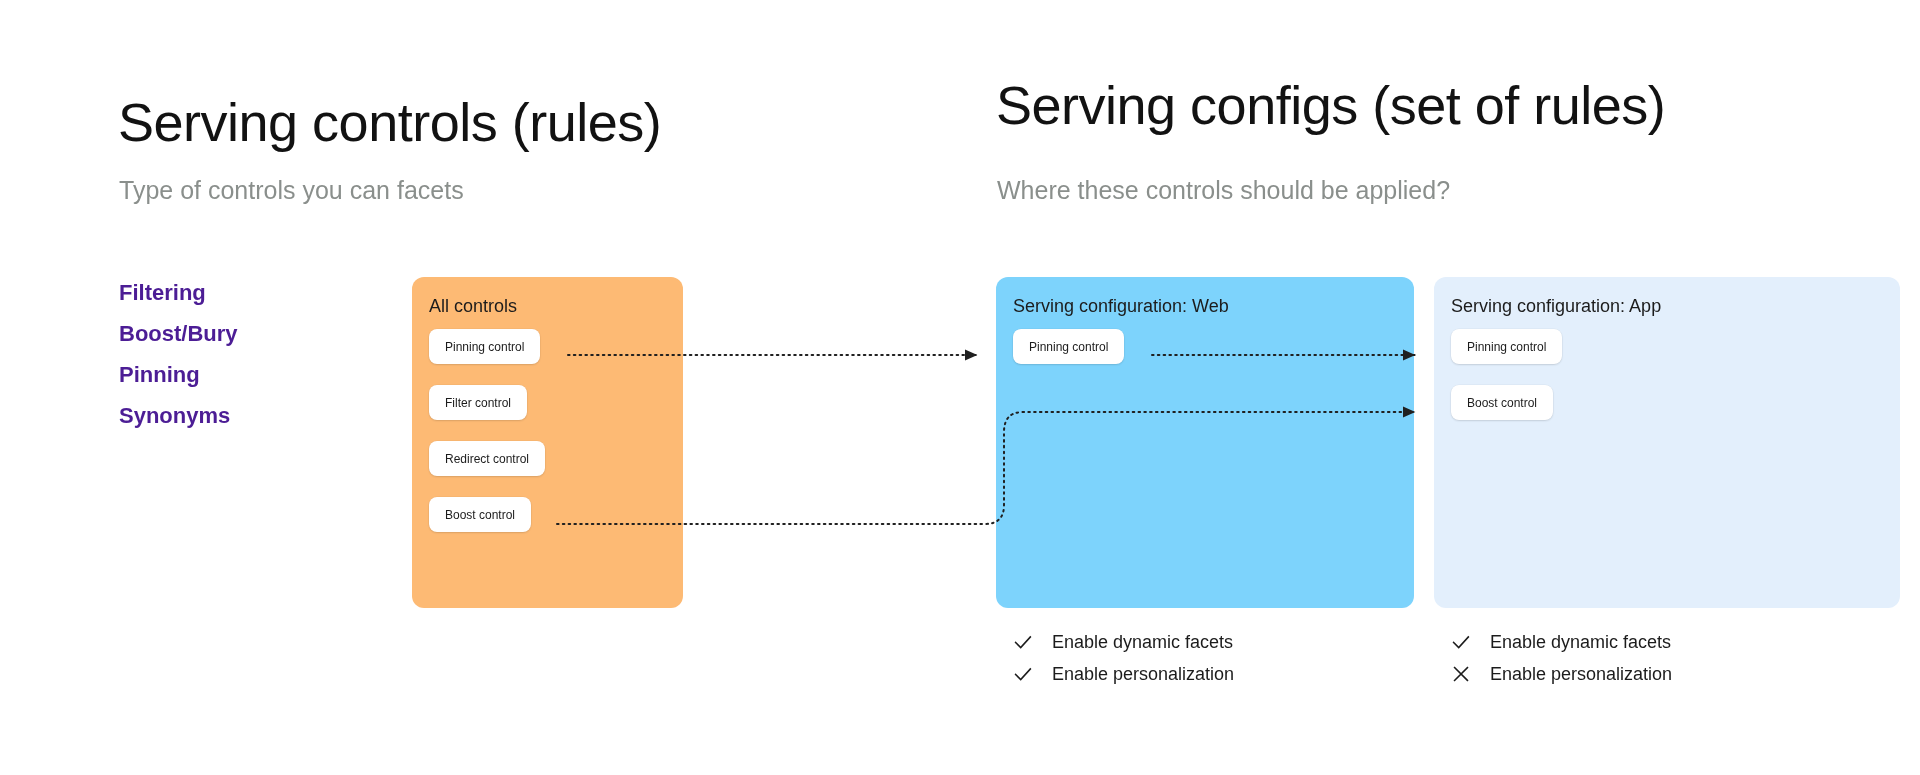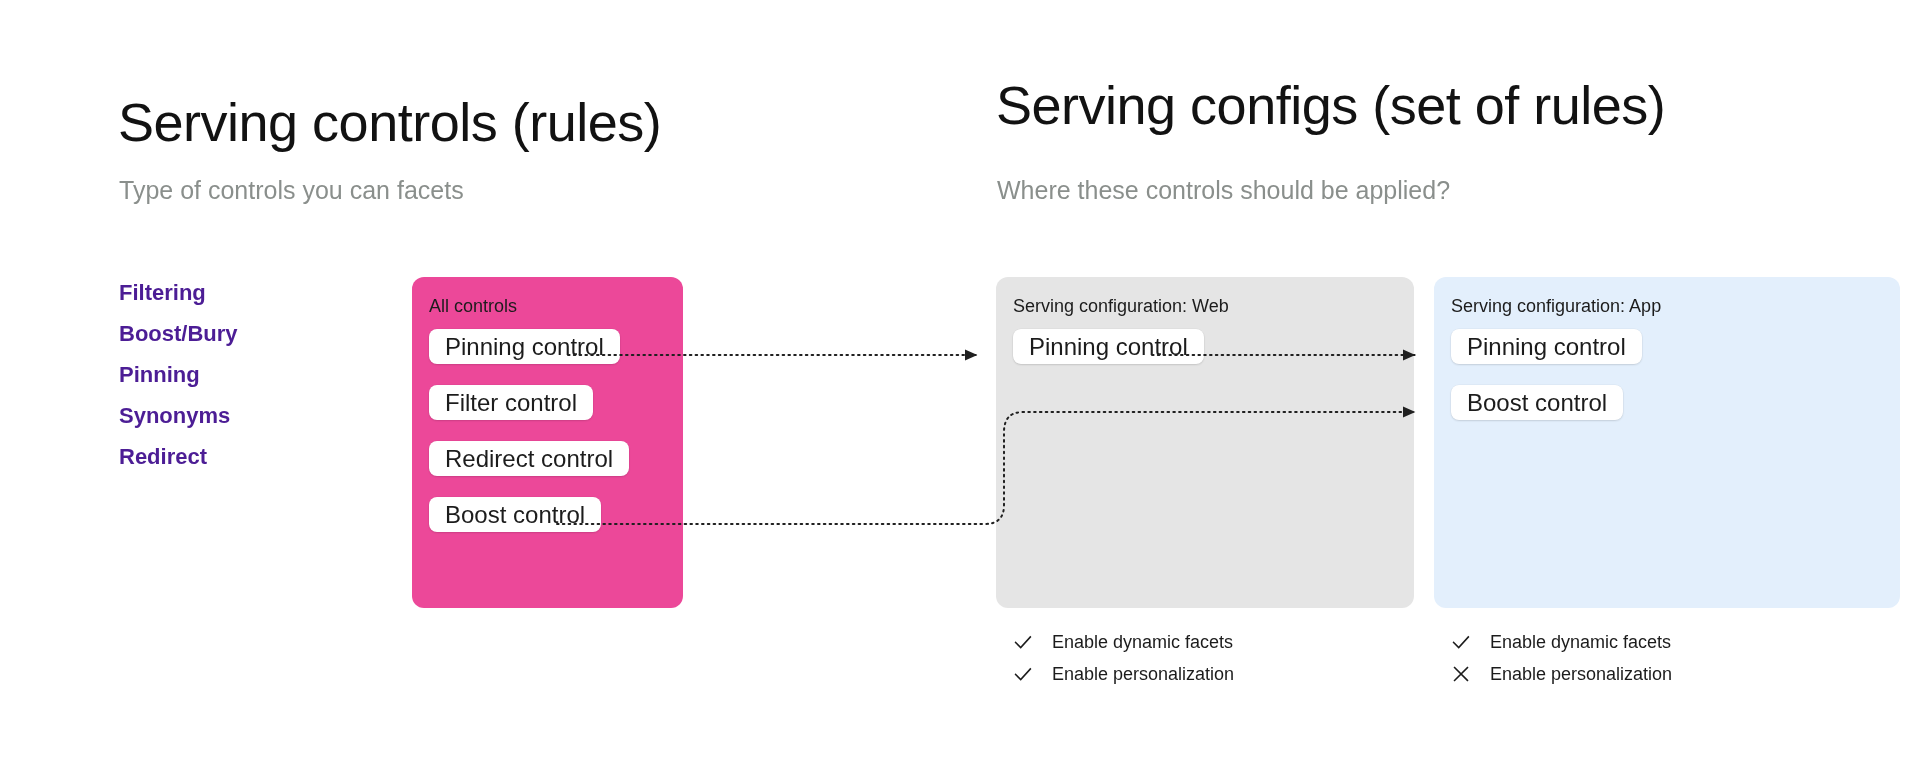--- a/index.html
+++ b/index.html
@@ -64,26 +64,26 @@
   }
 
   
   .panel {
     position: absolute;
     border-radius: 12px;
   }
   #panel-all {
     left: 392px;  top: 277px;
     width: 271px; height: 331px;
-    background: #ec4899;
+    background: #fdba74;
   }
   #panel-web {
     left: 976px;  top: 277px;
     width: 418px; height: 331px;
-    background: #e5e5e5;
+    background: #7dd3fc;
   }
   #panel-app {
     left: 1414px; top: 277px;
     width: 418px; height: 331px;
     background: #e3effc;
     padding-left: 48px;
   }
 
   .panel-title {
     position: absolute;
@@ -100,21 +100,21 @@
     left: 17px;
     top: 52px;
   }
   .chip {
     display: inline-flex;
     align-items: center;
     height: 35px;
     padding: 0 16px;
     background: #ffffff;
     border-radius: 8px;
-    font-size: 24px;
+    font-size: 12px;
     color: #1c1c1c;
     white-space: nowrap;
     box-shadow: 0 1px 2px rgba(0,0,0,0.12), 0 0 0 0.5px rgba(0,0,0,0.04);
   }
   .chip-row { margin-bottom: 21px; }
   .chip-row:last-child { margin-bottom: 0; }
 
   
   .flags {
     position: absolute;
@@ -159,21 +159,20 @@
   <div class="sec-sub" id="sub-left">Type of controls you can facets</div>
 
   <div class="sec-title" id="title-right">Serving configs (set of rules)</div>
   <div class="sec-sub" id="sub-right">Where these controls should be applied?</div>
 
   <div id="control-types">
     <div class="ctype">Filtering</div>
     <div class="ctype">Boost/Bury</div>
     <div class="ctype">Pinning</div>
     <div class="ctype">Synonyms</div>
-    <div class="ctype">Redirect</div>
   </div>
 
   <div class="panel" id="panel-all">
     <div class="panel-title">All controls</div>
     <div class="chips">
       <div class="chip-row"><span class="chip">Pinning control</span></div>
       <div class="chip-row"><span class="chip">Filter control</span></div>
       <div class="chip-row"><span class="chip">Redirect control</span></div>
       <div class="chip-row"><span class="chip">Boost control</span></div>
     </div>

